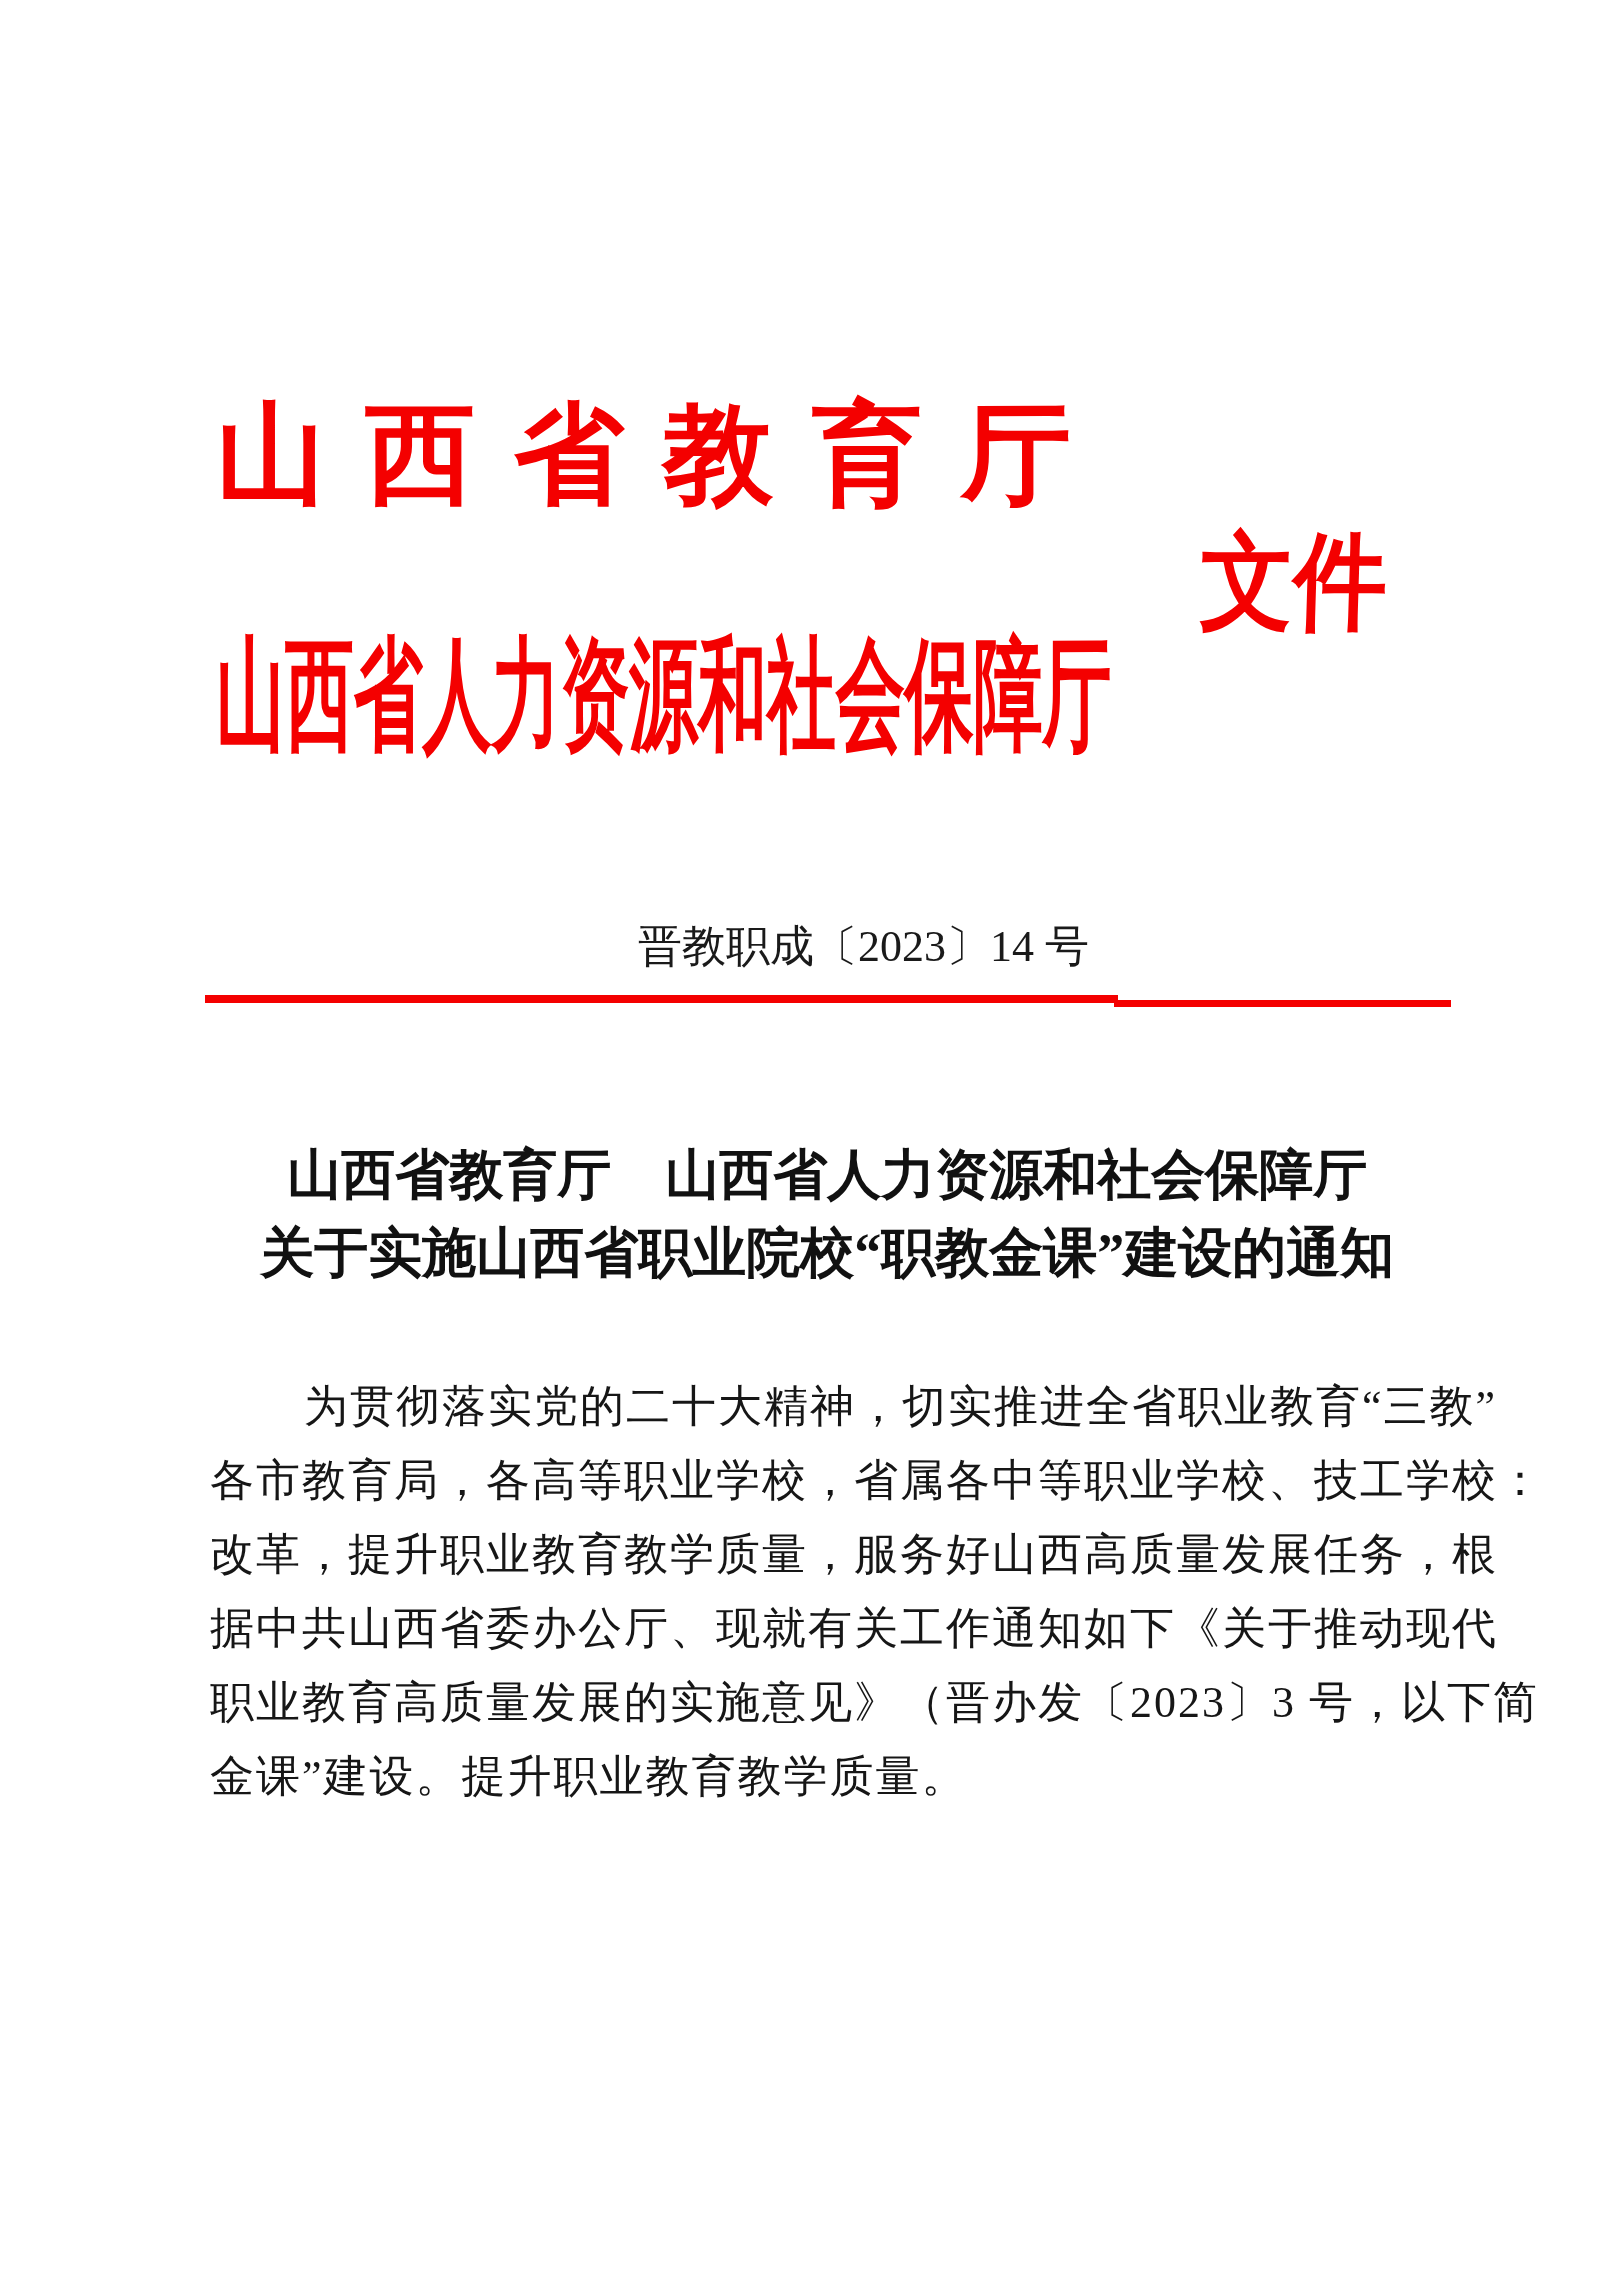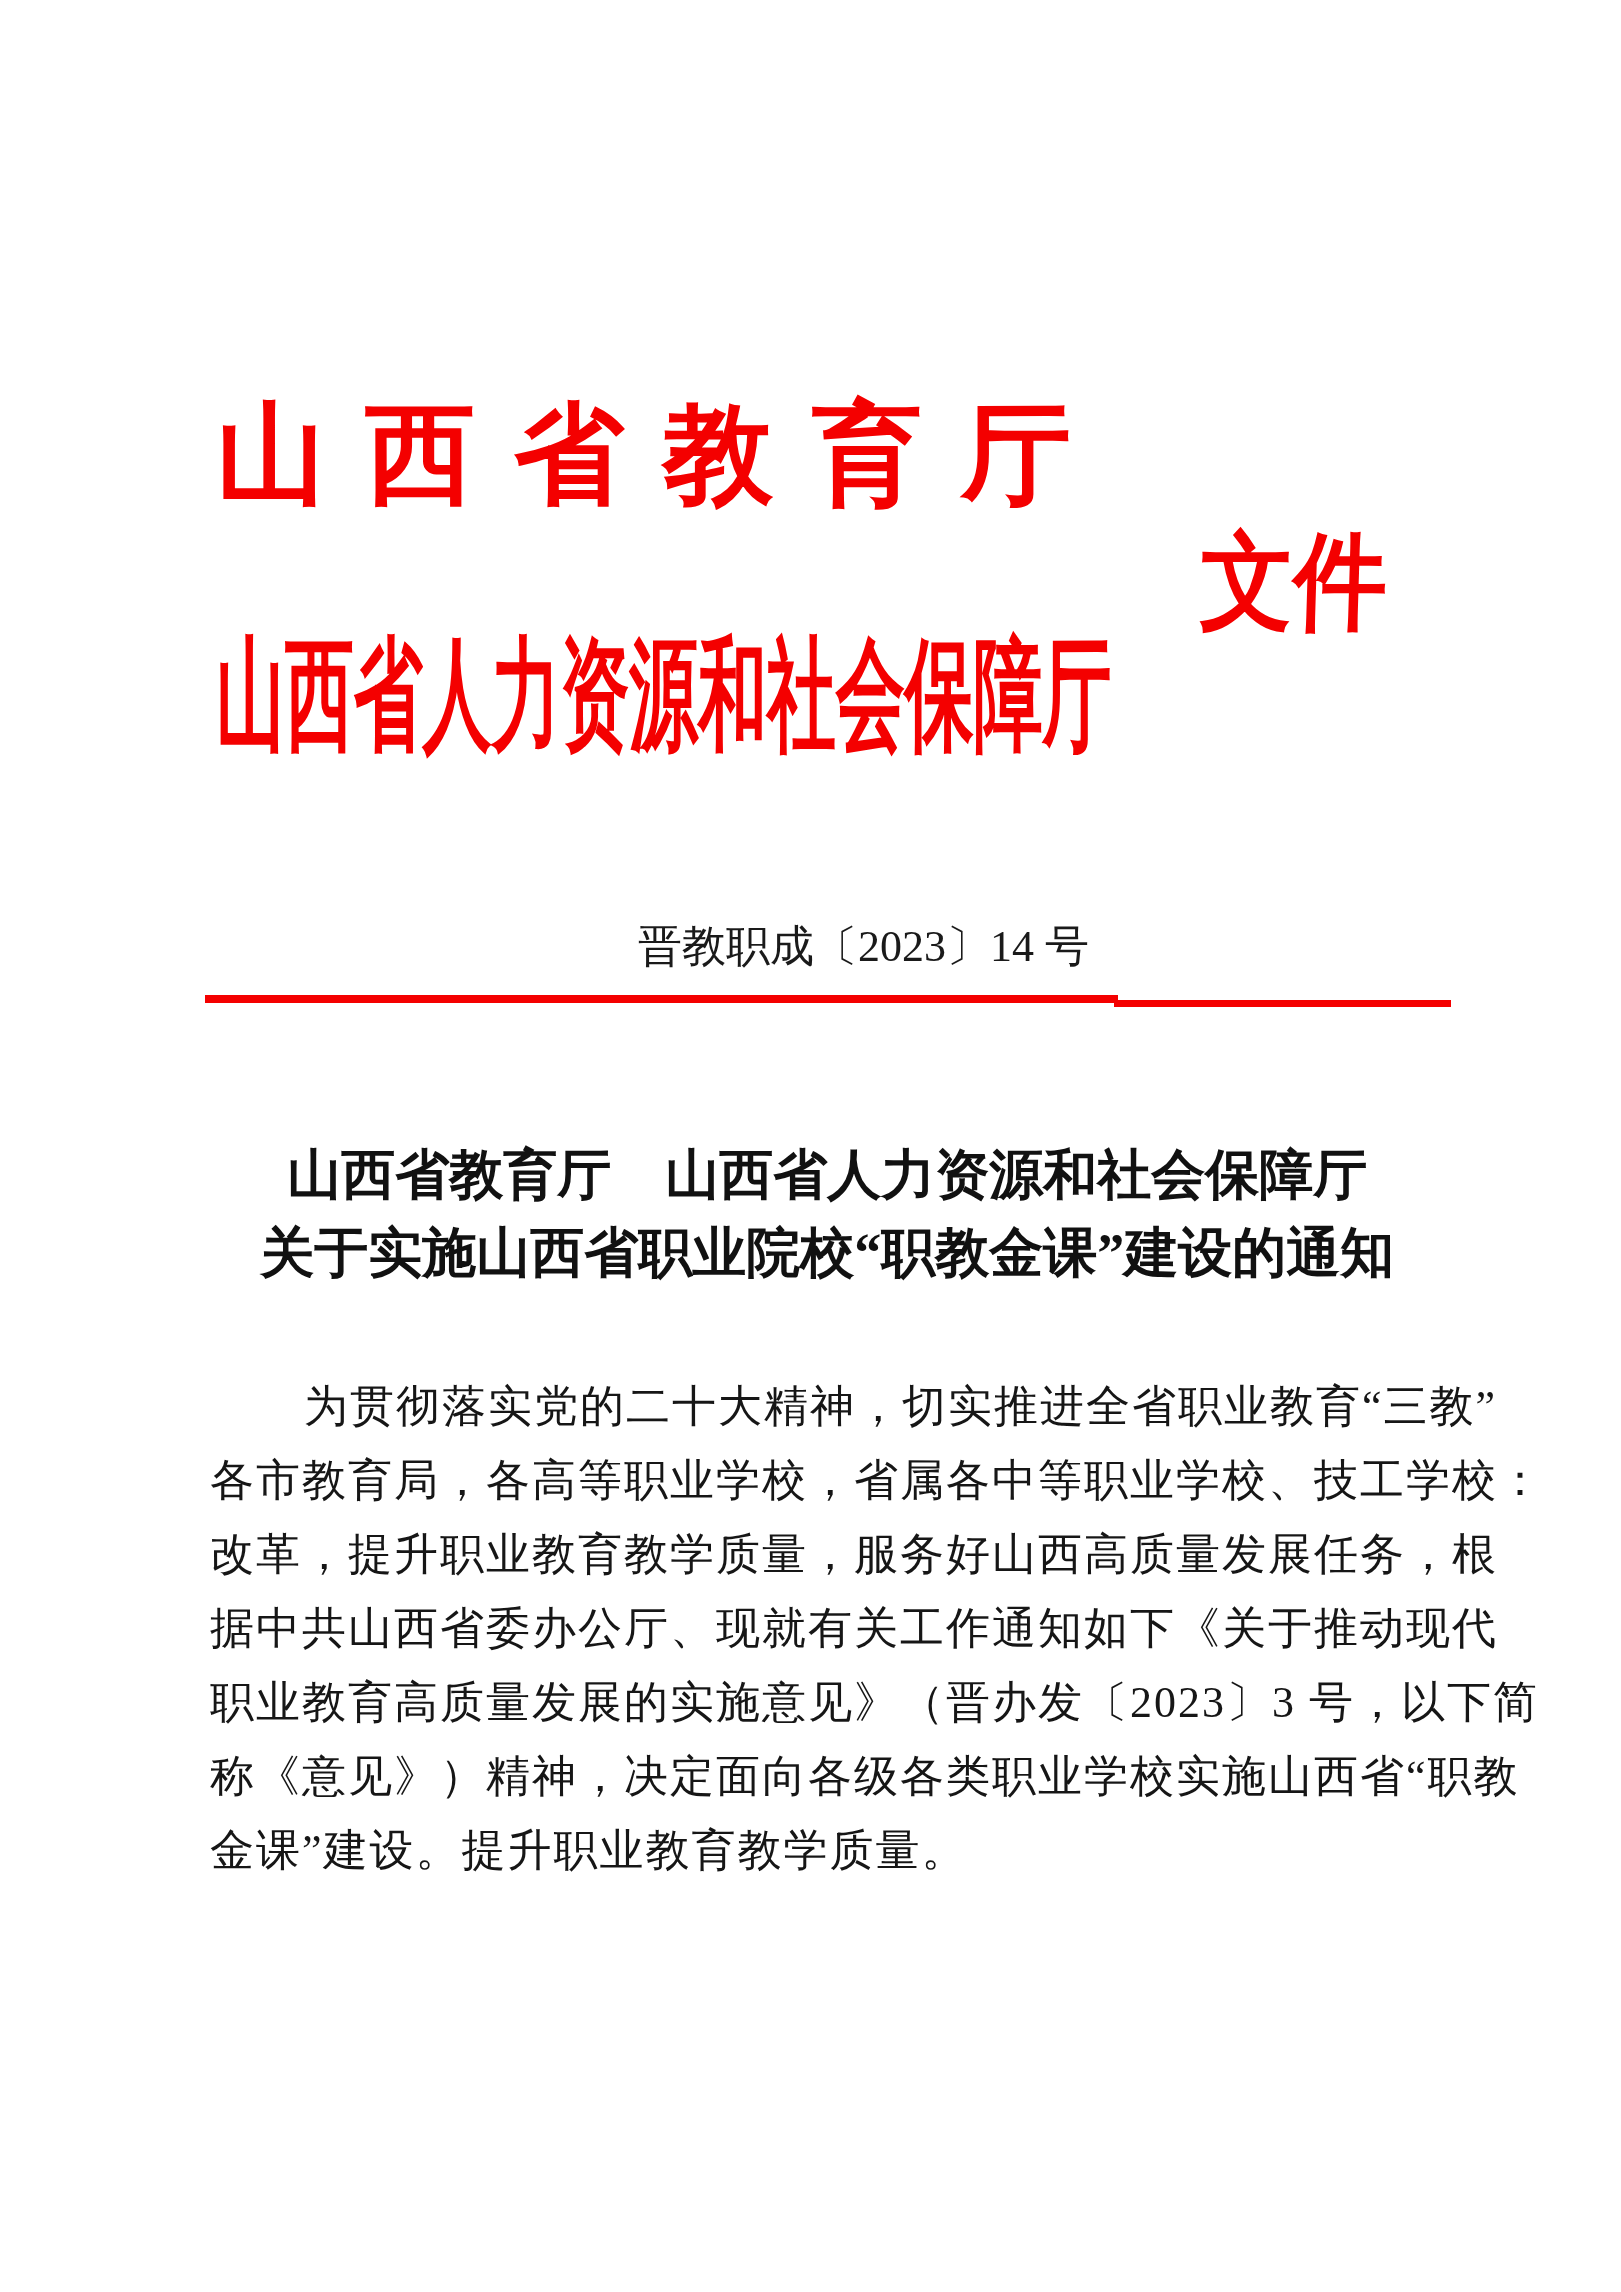--- a/index.html
+++ b/index.html
@@ -102,18 +102,17 @@
 
   <div class="title-line title-1">山西省教育厅　山西省人力资源和社会保障厅</div>
   <div class="title-line title-2">关于实施山西省职业院校“职教金课”建设的通知</div>
 
   <div class="body-block">
     <div class="body-line indent">为贯彻落实党的二十大精神，切实推进全省职业教育“三教”</div>
     <div class="body-line">各市教育局，各高等职业学校，省属各中等职业学校、技工学校：</div>
     <div class="body-line">改革，提升职业教育教学质量，服务好山西高质量发展任务，根</div>
     <div class="body-line">据中共山西省委办公厅、现就有关工作通知如下《关于推动现代</div>
     <div class="body-line">职业教育高质量发展的实施意见》（晋办发〔2023〕3 号，以下简</div>
-    <div class="body-line">称《意见》）精神，决定面向各级各类职业学校实施山西省“职教</div>
     <div class="body-line">金课”建设。提升职业教育教学质量。</div>
   </div>
 
 </div>
 
 
 </body></html>

